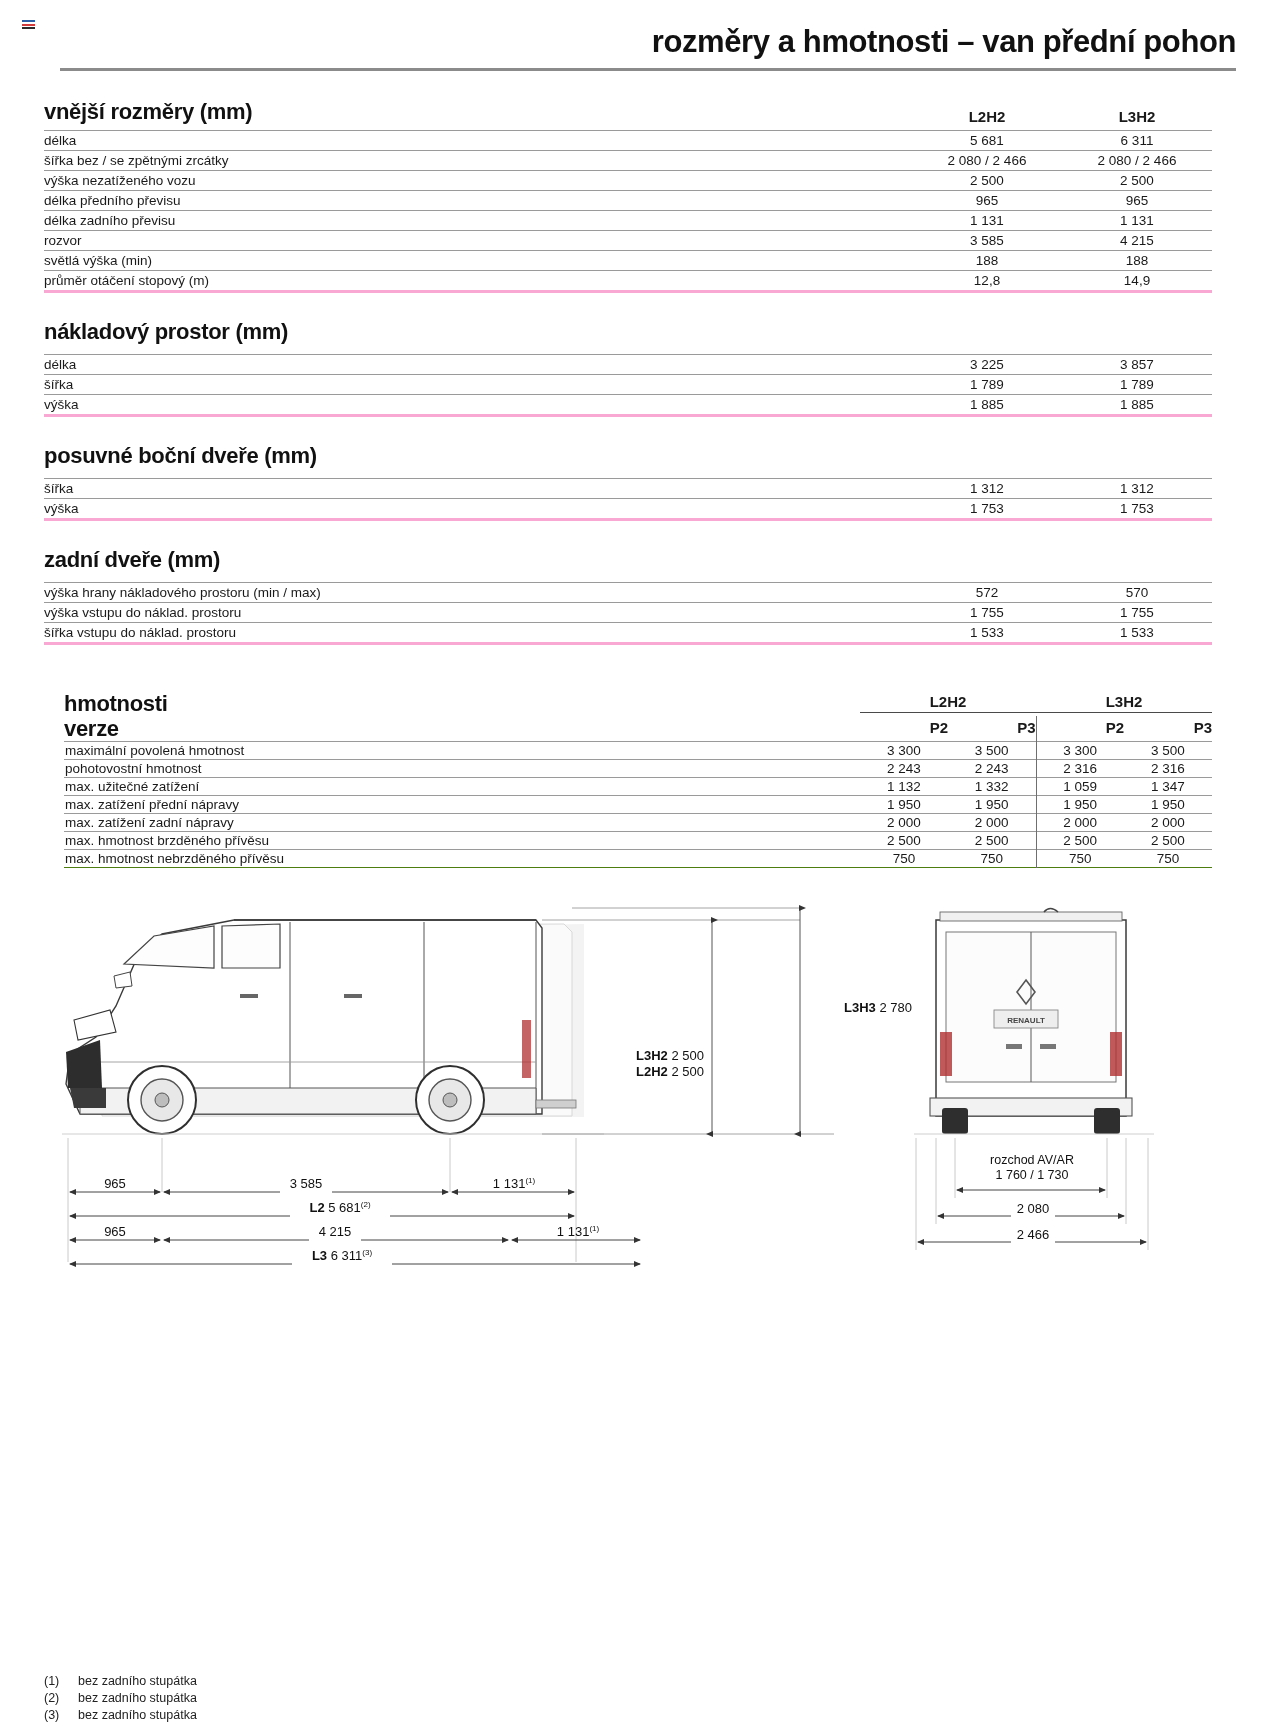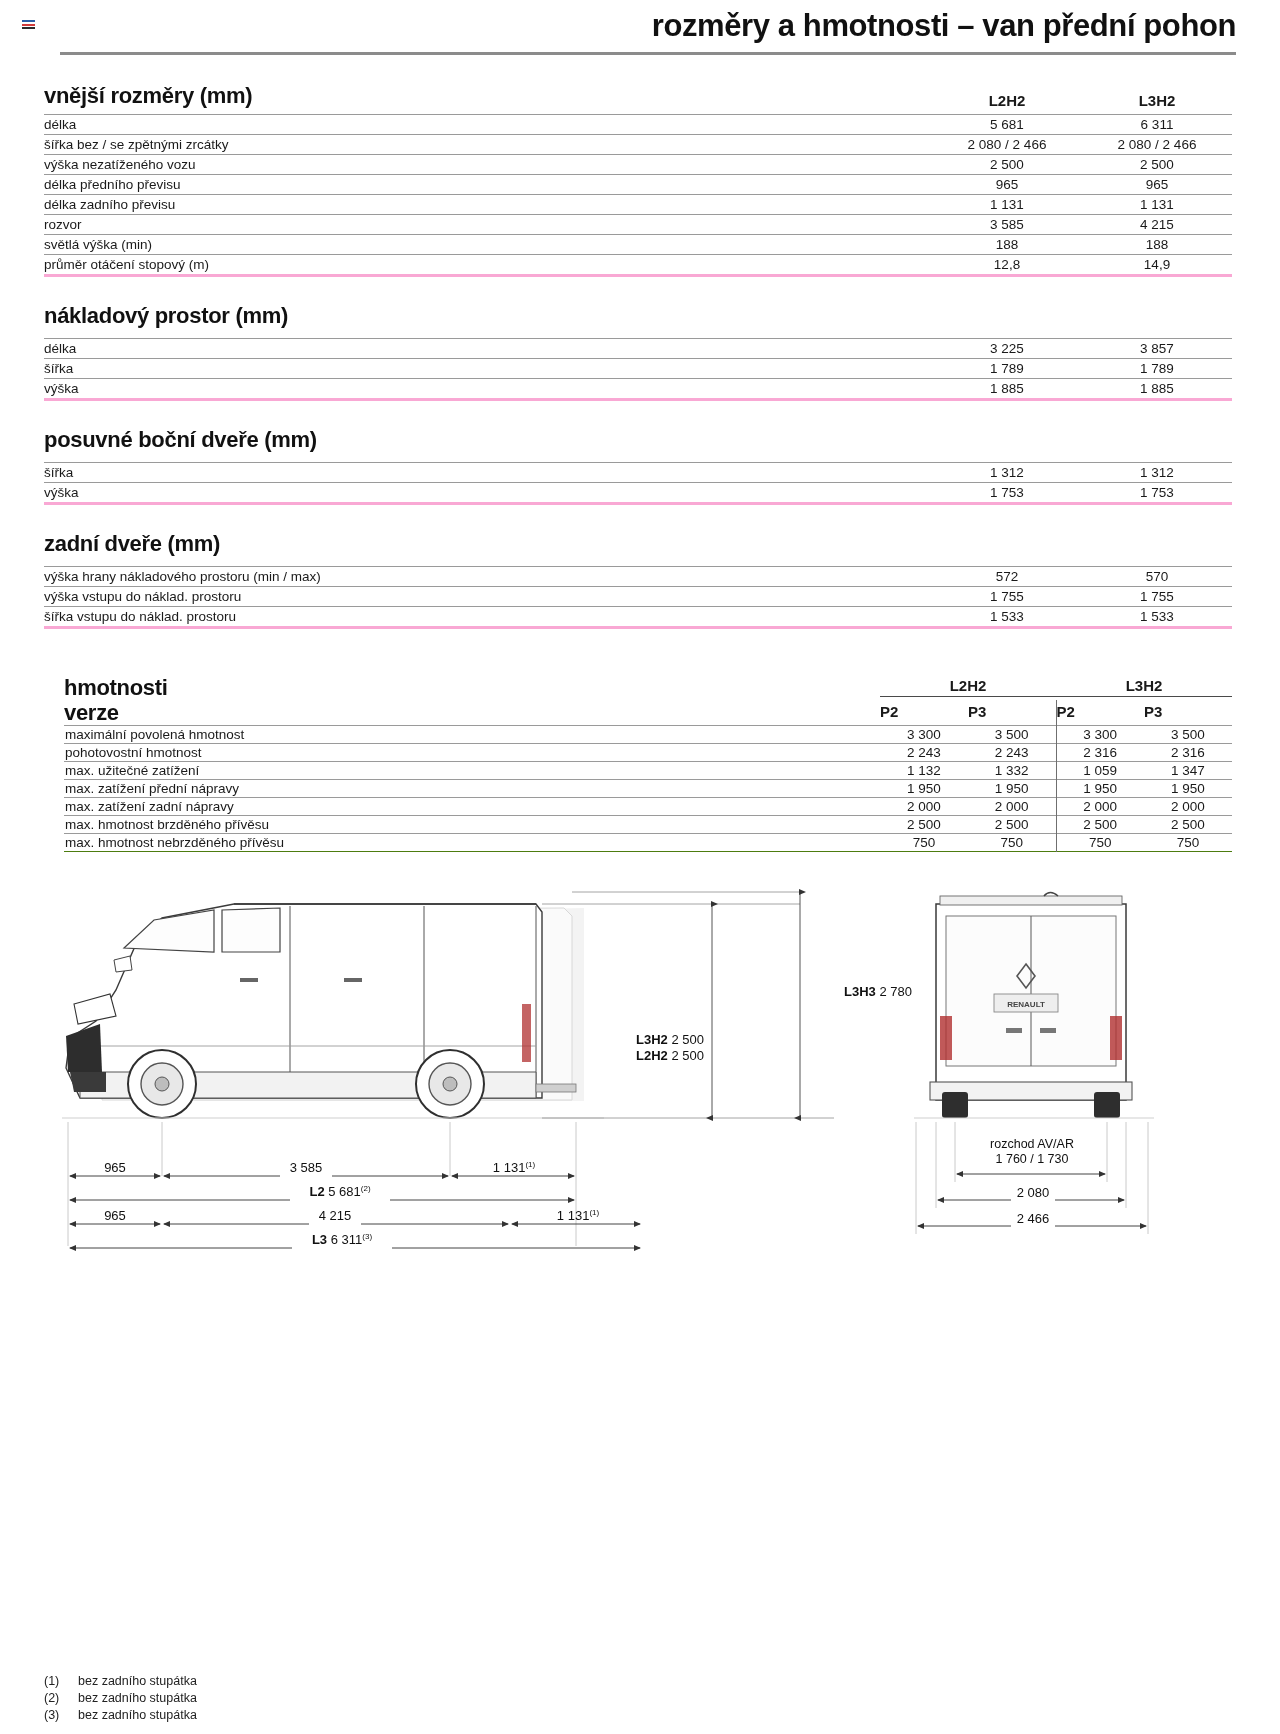--- a/index.html
+++ b/index.html
@@ -32,31 +32,31 @@
   }
   .logo-mark i:nth-child(1) { background: #2b5fa8; width: 13px; }
   .logo-mark i:nth-child(2) { background: #d23b3b; width: 13px; }
   .logo-mark i:nth-child(3) { background: #2b2b2b; width: 13px; }
   .header-title {
     text-align: right;
     font-size: 31px;
     font-weight: bold;
     letter-spacing: -0.4px;
     line-height: 40px;
-    padding-top: 6px;
+    padding-top: 22px;
     color: #111;
   }
   .header-rule {
     border-top: 3px solid #8b8b8b;
     margin: 6px 0 0 16px;
   }
 
   
   .content {
-    padding: 0 48px 0 44px;
+    padding: 0 68px 0 44px;
   }
   .section { margin-top: 26px; }
   .section-title {
     font-size: 22px;
     font-weight: bold;
     letter-spacing: -0.3px;
     margin: 0 0 9px 0;
     color: #111;
   }
   table.spec {
@@ -122,21 +122,21 @@
   .grp-rule td {
     padding: 0;
     height: 3px;
   }
   .grp-rule .ruled {
     border-top: 1.6px solid #4a4a4a;
   }
   .sub-head {
     font-size: 15px;
     font-weight: bold;
-    text-align: left;
+    text-align: right;
     padding: 3px 0 4px 0;
   }
   .weights-body tr { border-top: 1px solid #9a9a9a; }
   .weights-body tr:last-child { border-bottom: 1px solid #4d7c0f; }
   .sep-left { border-left: 1.4px solid #6f6f6f; }
 
   
   .diagram {
     position: relative;
     margin-top: 34px;

